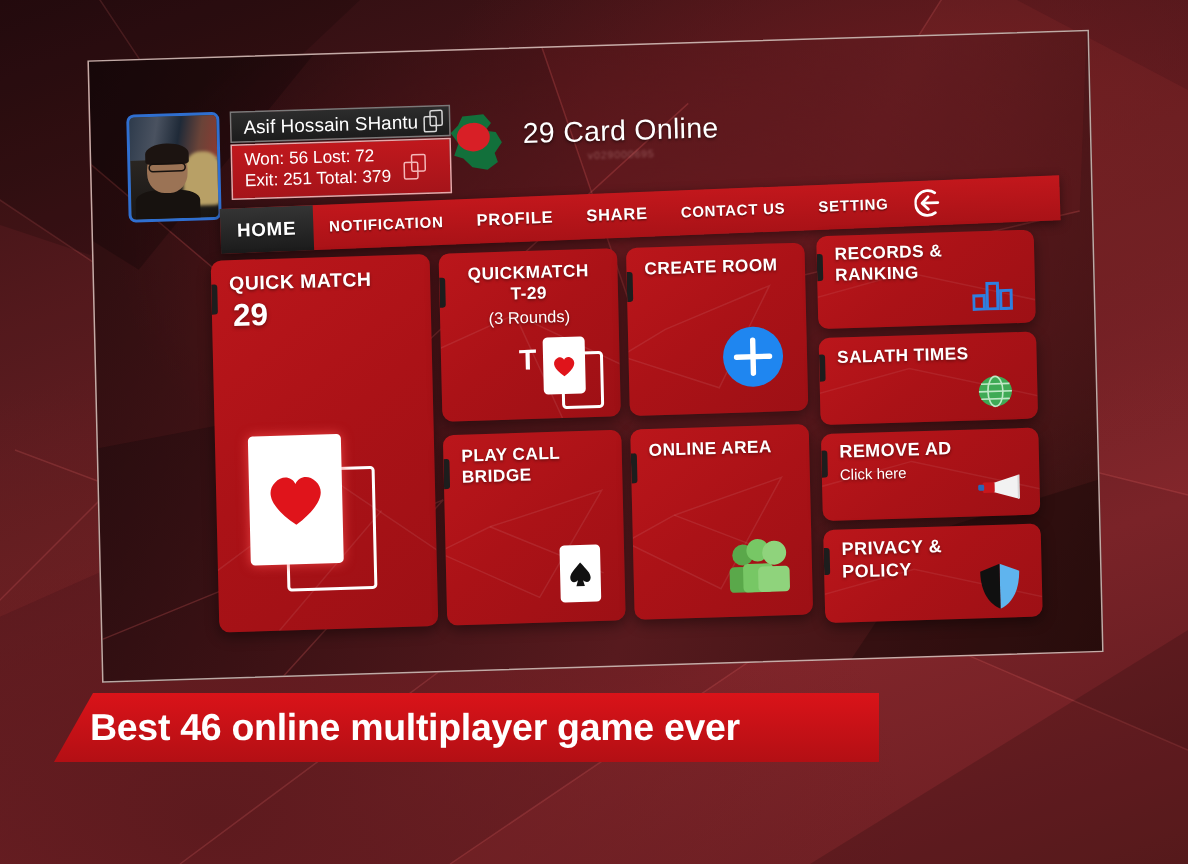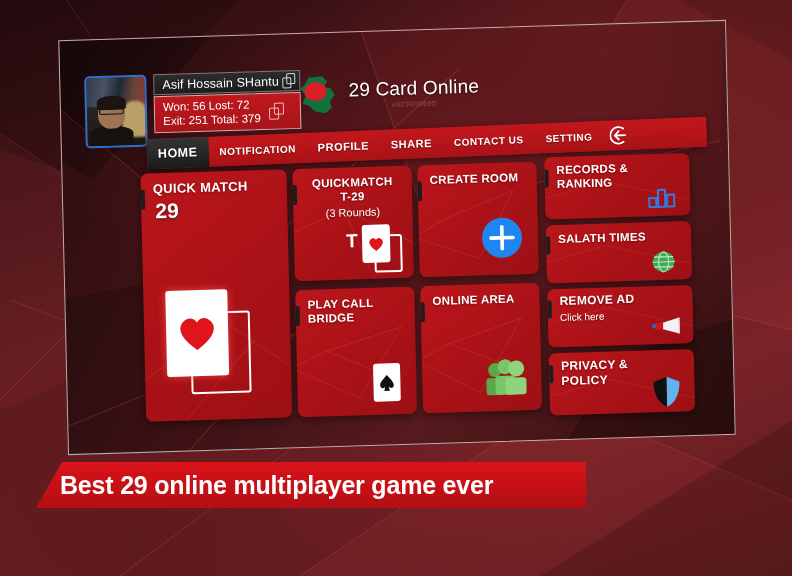--- a/index.html
+++ b/index.html
@@ -467,14 +467,14 @@
             <path d="M14 1 L1 6 C1 20 7 28 14 31 Z" fill="#101010"></path>
           </svg>
         </div>
       </div>
 
     </div>
   </div>
 </div>
 
 <div id="banner">
-  <span id="banner-text">Best 29 online multiplayer game ever</span>
+  <span id="banner-text">Best 46 online multiplayer game ever</span>
 </div>
 
 </body></html>

